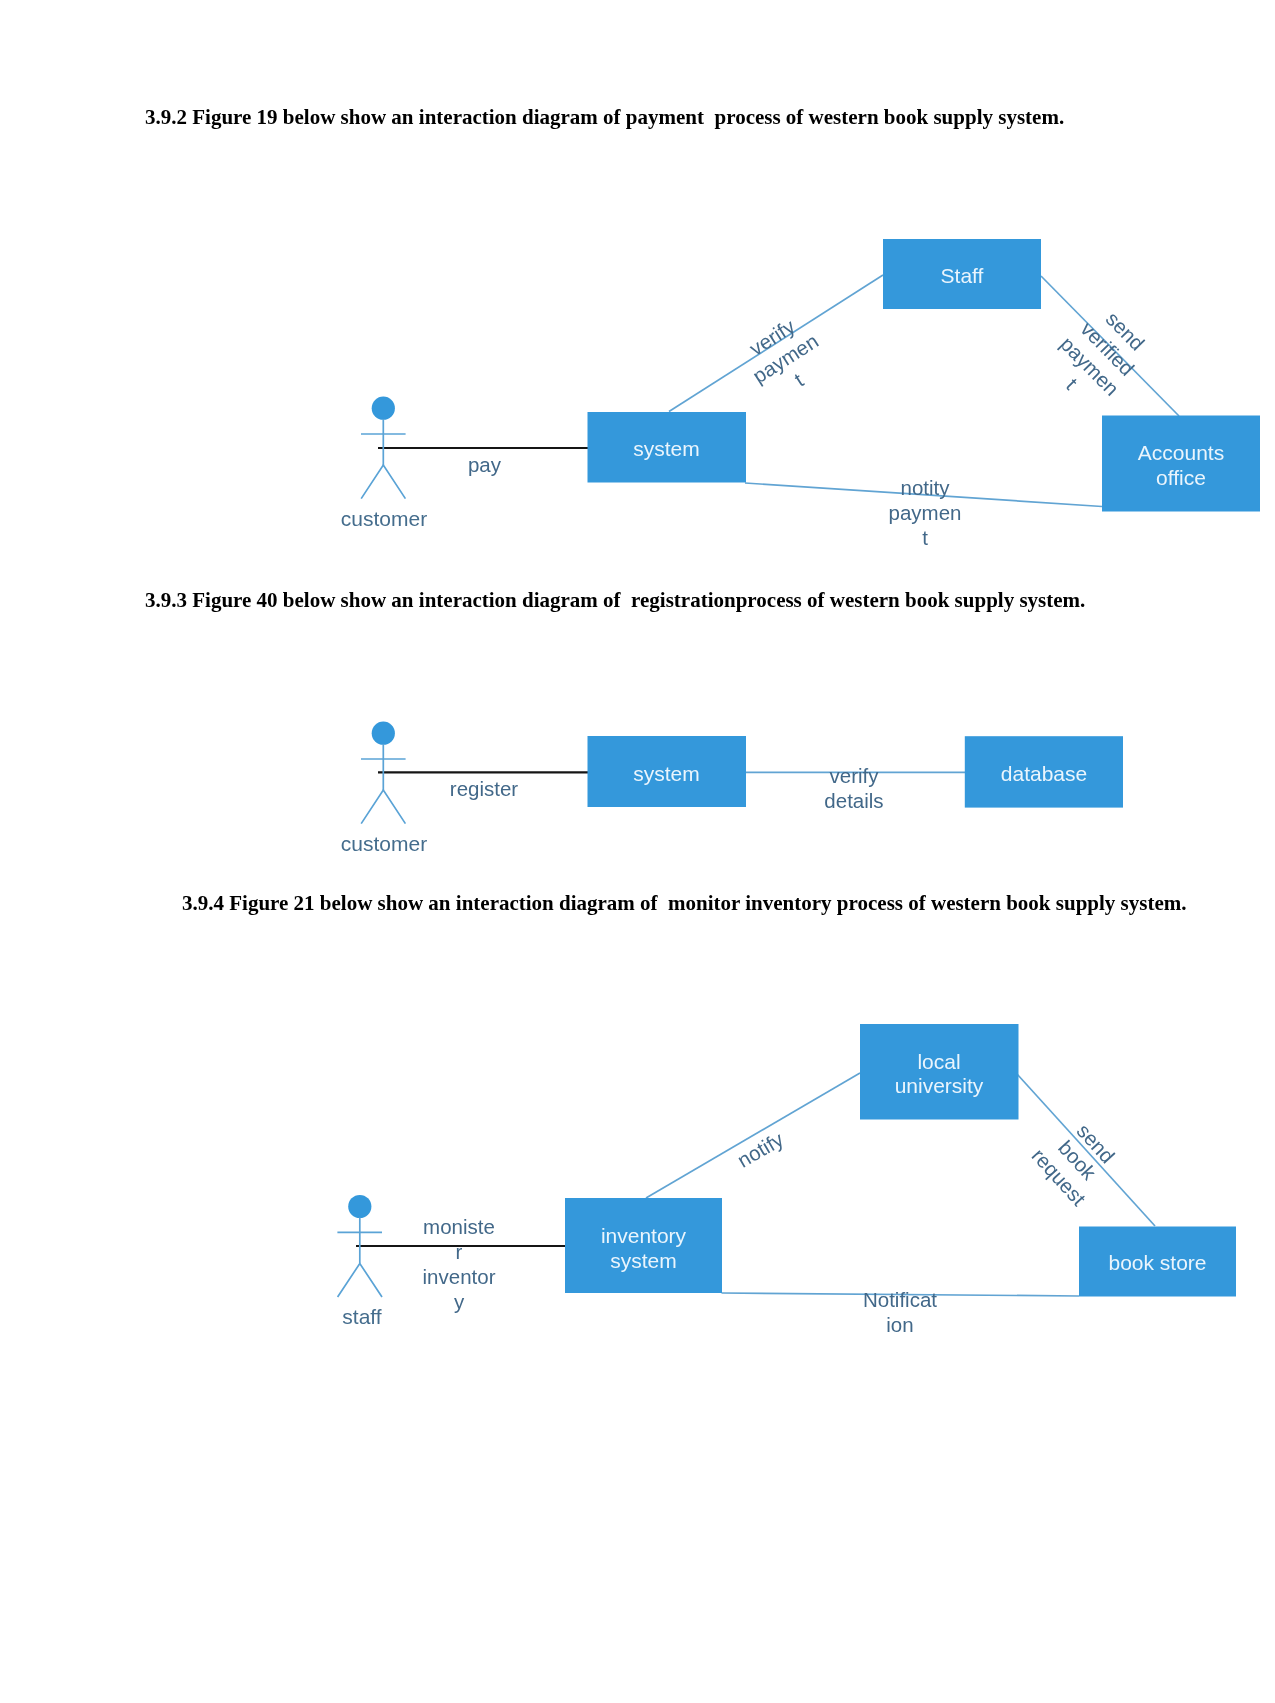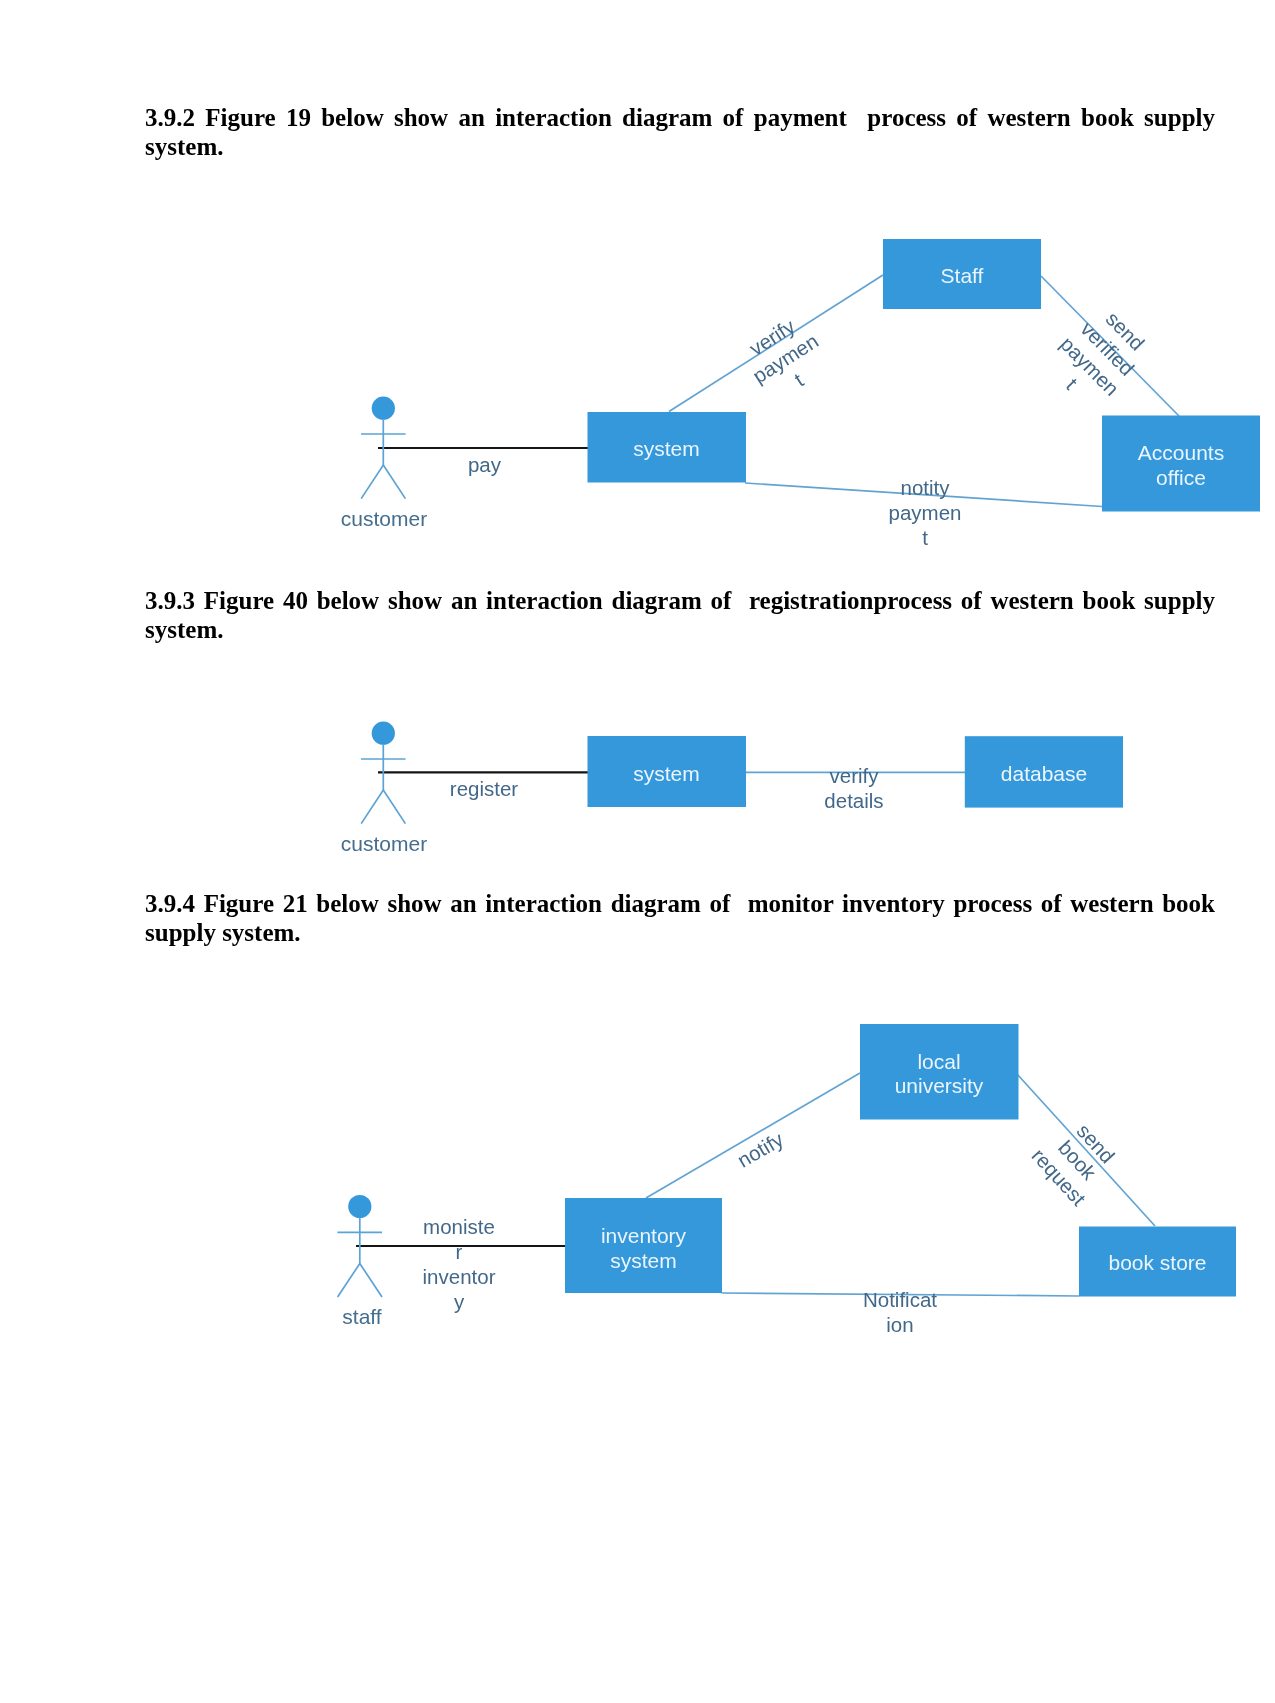--- a/index.html
+++ b/index.html
@@ -1,21 +1,21 @@
 <!DOCTYPE html>
 <html><head>
 <meta charset="utf-8">
 <title>Interaction diagrams</title>
 <style>
   html,body{margin:0;padding:0;background:#ffffff;}
   body{width:1275px;height:1703px;position:relative;overflow:hidden;
        font-family:"Liberation Serif", serif;}
   .page{position:absolute;left:0;top:0;width:1275px;height:1703px;background:#ffffff;}
   .heading{position:absolute;left:145px;width:1070px;
-           font-family:"Liberation Serif", serif;font-weight:bold;font-size:25px;
+           font-family:"Liberation Serif", serif;font-weight:bold;font-size:21px;
            line-height:29px;color:#000000;text-align:justify;
            -webkit-hyphens:none;hyphens:none;white-space:pre-wrap;}
   svg.figure{position:absolute;left:0;top:0;width:1275px;height:1703px;overflow:visible;
              pointer-events:none;}
   .node-rect{fill:#3498db;}
   .node-label{fill:#eaf5fd;font-family:"Liberation Sans",sans-serif;font-size:21px;
               text-anchor:middle;}
   .edge-blue{stroke:#61a4d3;stroke-width:1.7;fill:none;}
   .edge-black{stroke:#151515;stroke-width:2.2;fill:none;}
   .actor-stroke{stroke:#5aa3d6;stroke-width:1.7;fill:none;stroke-linecap:butt;}
@@ -25,21 +25,21 @@
   .actor-label{fill:#456d8d;font-family:"Liberation Sans",sans-serif;font-size:21px;
                text-anchor:middle;}
 </style>
 </head>
 <body>
 
 <div class="page"></div>
 
 <div class="heading" style="top:103px;">3.9.2 Figure 19 below show an interaction diagram of payment  process of western book supply system.</div>
 <div class="heading" style="top:586px;">3.9.3 Figure 40 below show an interaction diagram of  registrationprocess of western book supply system.</div>
-<div class="heading" style="top:889px;">3.9.4 Figure 21 below show an interaction diagram of  monitor inventory process of western book supply system.</div>
+<div class="heading" style="top:889px;margin-left:37px;">3.9.4 Figure 21 below show an interaction diagram of  monitor inventory process of western book supply system.</div>
 
 <svg class="figure" viewBox="0 0 1275 1703">
 
   <line class="edge-blue" x1="669" y1="411.5" x2="883" y2="275"></line>
   <line class="edge-blue" x1="1041" y1="276" x2="1179" y2="416"></line>
   <line class="edge-blue" x1="745" y1="483" x2="1102" y2="506.5"></line>
   <line class="edge-black" x1="378" y1="448" x2="589" y2="448"></line>
 
   <g>
     <circle class="actor-head" cx="383.3" cy="408.2" r="11.6"></circle>

